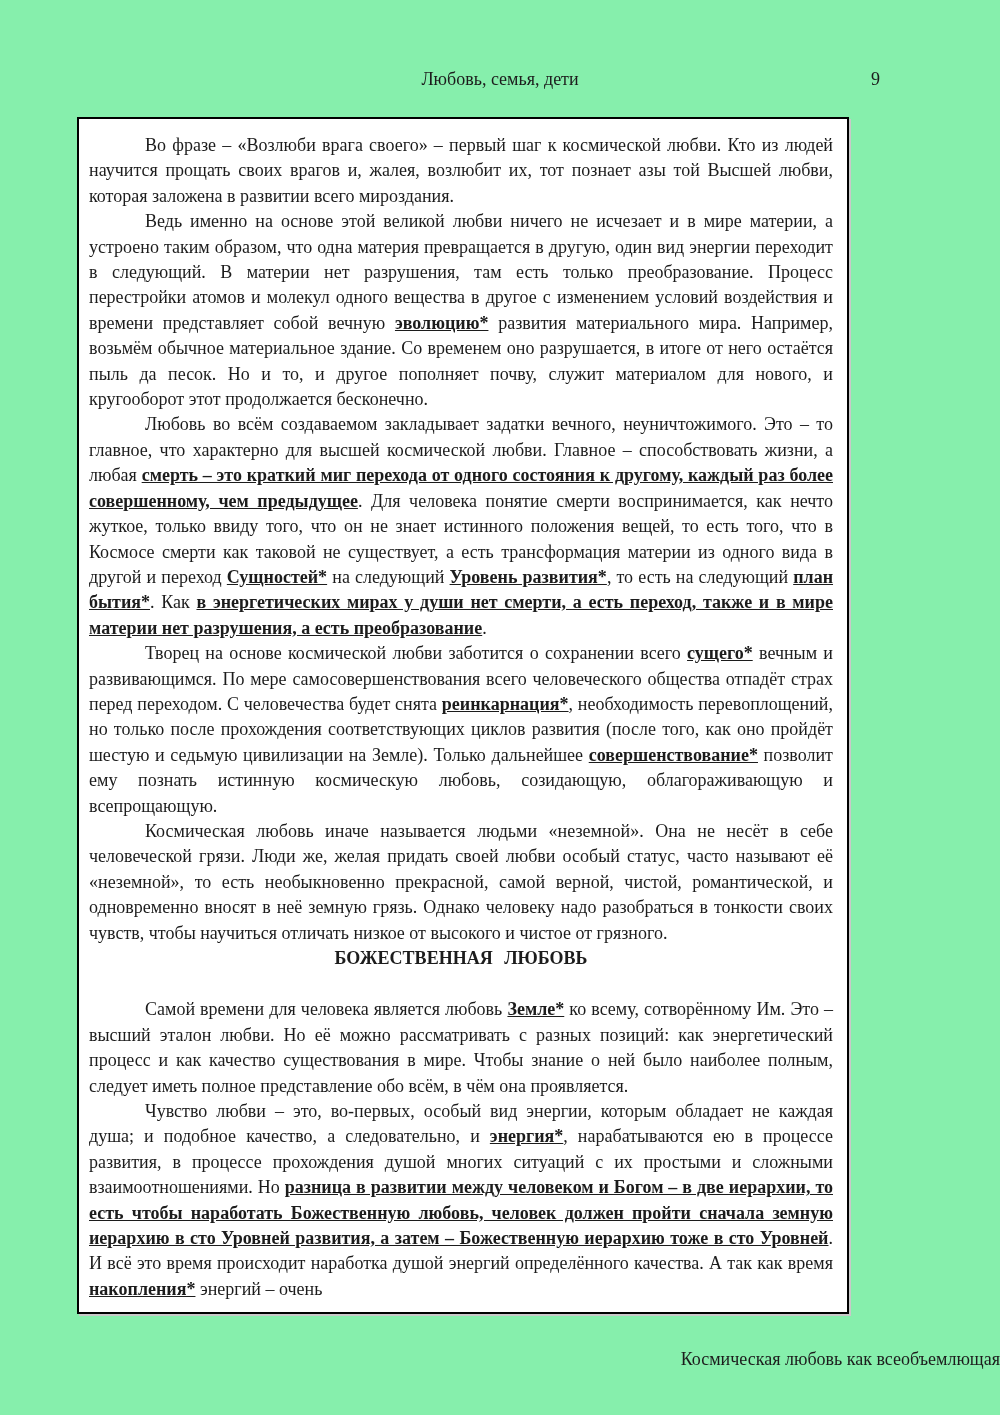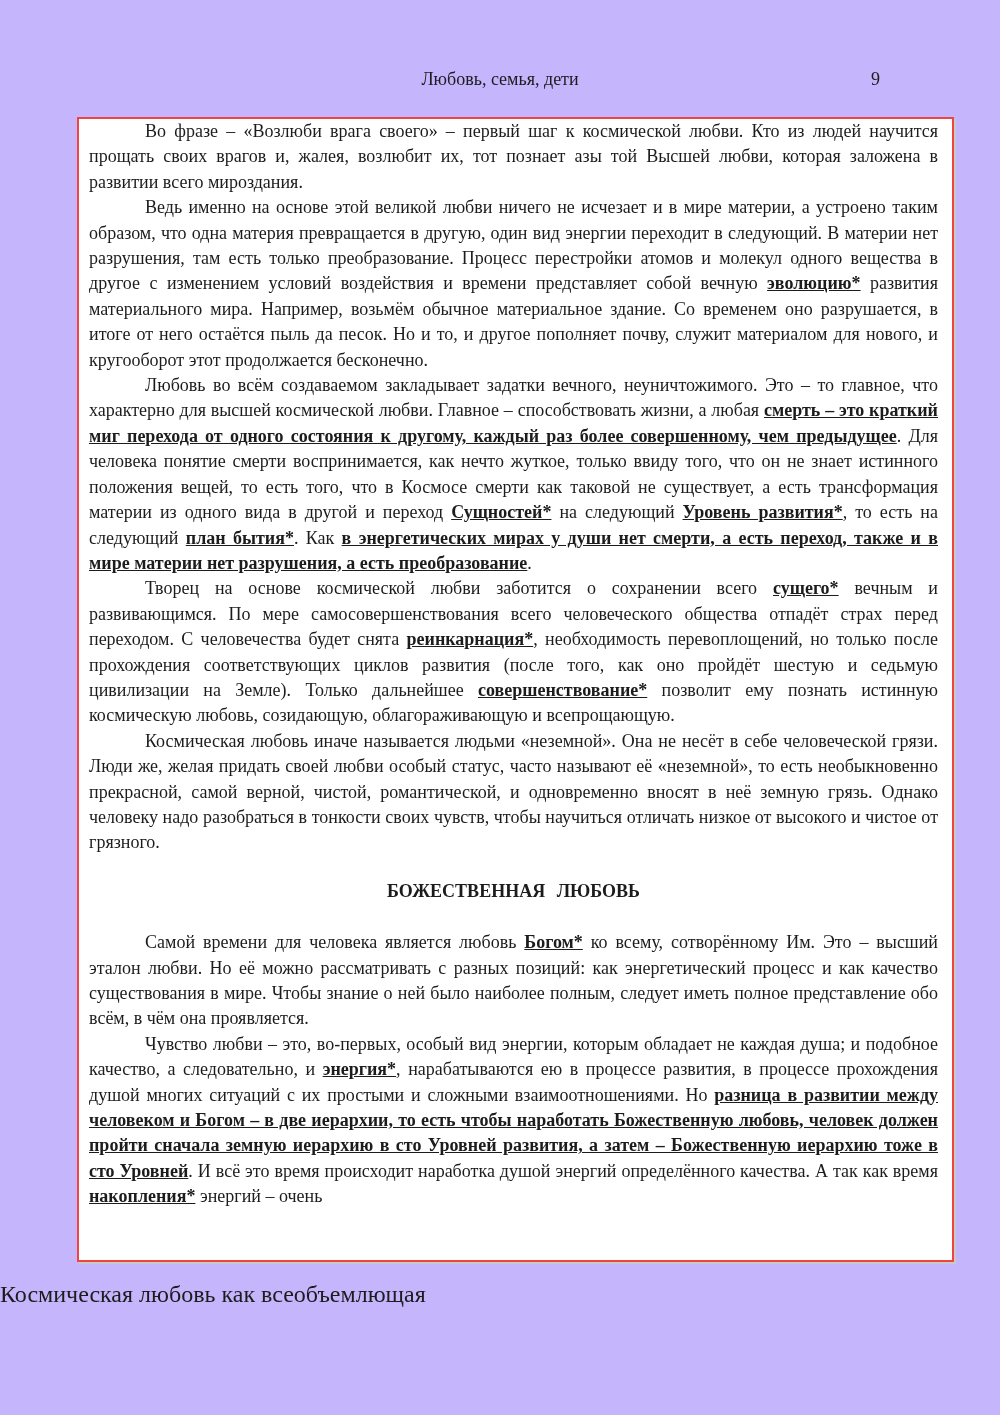--- a/index.html
+++ b/index.html
@@ -4,21 +4,21 @@
 <style>
   html, body {
     margin: 0;
     padding: 0;
     background: #ffffff;
   }
   .page {
     position: relative;
     width: 1000px;
     height: 1415px;
-    background: #c4b5fd;
+    background: #86efac;
     font-family: "Liberation Serif", "DejaVu Serif", serif;
     color: #1c1c1c;
     overflow: hidden;
     box-sizing: border-box;
     padding-top: 68px;
   }
   .running-header {
     position: relative;
     height: 22px;
     font-size: 18px;
@@ -32,51 +32,50 @@
   }
   .running-header .page-number {
     position: absolute;
     right: 120px;
     top: 0;
   }
   .text-box {
     box-sizing: border-box;
     margin-left: 77px;
     margin-top: 27px;
-    width: 877px;
+    width: 772px;
     min-height: 1145px;
-    border: 2px solid #ef4444;
+    border: 2px solid #000000;
     box-shadow: 2px 2px 0 #c9c9c9;
     background: #ffffff;
-    padding: 0 14px 10px 10px;
+    padding: 14px 14px 10px 10px;
   }
   .article {
     font-size: 18px;
     line-height: 25.4px;
   }
   .para {
     margin: 0;
     text-align: justify;
     text-indent: 56px;
   }
   .para b {
     font-weight: bold;
     text-decoration: underline;
   }
   .section-heading {
     text-align: center;
     font-weight: bold;
     word-spacing: 7px;
-    margin-top: 23px;
     margin-bottom: 26px;
   }
   .running-footer {
-    margin-top: 21px;
-    text-align: left;
-    font-size: 24px;
+    margin-top: 34px;
+    text-align: right;
+    font-size: 18px;
     line-height: 22px;
   }
 </style>
 </head>
 <body>
 
 <div class="page">
 
   <div class="running-header">
     <span class="header-title">Любовь, семья, дети</span>
@@ -84,21 +83,21 @@
   </div>
 
   <div class="text-box">
     <div class="article" id="article">
         <p class="para"><span>Во фразе – «Возлюби врага своего» – первый шаг к космической любви. Кто из людей научится прощать своих врагов и, жалея, возлюбит их, тот познает азы той Высшей любви, которая заложена в развитии всего мироздания.</span></p>
         <p class="para"><span>Ведь именно на основе этой великой любви ничего не исчезает и в мире материи, а устроено таким образом, что одна материя превращается в другую, один вид энергии переходит в следующий. В материи нет разрушения, там есть только преобразование. Процесс перестройки атомов и молекул одного вещества в другое с изменением условий воздействия и времени представляет собой вечную </span><b>эволюцию*</b><span> развития материального мира. Например, возьмём обычное материальное здание. Со временем оно разрушается, в итоге от него остаётся пыль да песок. Но и то, и другое пополняет почву, служит материалом для нового, и кругооборот этот продолжается бесконечно.</span></p>
         <p class="para"><span>Любовь во всём создаваемом закладывает задатки вечного, неуничтожимого. Это – то главное, что характерно для высшей космической любви. Главное – способствовать жизни, а любая </span><b>смерть – это краткий миг перехода от одного состояния к другому, каждый раз более совершенному, чем предыдущее</b><span>. Для человека понятие смерти воспринимается, как нечто жуткое, только ввиду того, что он не знает истинного положения вещей, то есть того, что в Космосе смерти как таковой не существует, а есть трансформация материи из одного вида в другой и переход </span><b>Сущностей*</b><span> на следующий </span><b>Уровень развития*</b><span>, то есть на следующий </span><b>план бытия*</b><span>. Как </span><b>в энергетических мирах у души нет смерти, а есть переход, также и в мире материи нет разрушения, а есть преобразование</b><span>.</span></p>
         <p class="para"><span>Творец на основе космической любви заботится о сохранении всего </span><b>сущего*</b><span> вечным и развивающимся. По мере самосовершенствования всего человеческого общества отпадёт страх перед переходом. С человечества будет снята </span><b>реинкарнация*</b><span>, необходимость перевоплощений, но только после прохождения соответствующих циклов развития (после того, как оно пройдёт шестую и седьмую цивилизации на Земле). Только дальнейшее </span><b>совершенствование*</b><span> позволит ему познать истинную космическую любовь, созидающую, облагораживающую и всепрощающую.</span></p>
         <p class="para"><span>Космическая любовь иначе называется людьми «неземной». Она не несёт в себе человеческой грязи. Люди же, желая придать своей любви особый статус, часто называют её «неземной», то есть необыкновенно прекрасной, самой верной, чистой, романтической, и одновременно вносят в неё земную грязь. Однако человеку надо разобраться в тонкости своих чувств, чтобы научиться отличать низкое от высокого и чистое от грязного.</span></p>
         <div class="section-heading">БОЖЕСТВЕННАЯ ЛЮБОВЬ</div>
-        <p class="para"><span>Самой времени для человека является любовь </span><b>Богом*</b><span> ко всему, сотворённому Им. Это – высший эталон любви. Но её можно рассматривать с разных позиций: как энергетический процесс и как качество существования в мире. Чтобы знание о ней было наиболее полным, следует иметь полное представление обо всём, в чём она проявляется.</span></p>
+        <p class="para"><span>Самой времени для человека является любовь </span><b>Земле*</b><span> ко всему, сотворённому Им. Это – высший эталон любви. Но её можно рассматривать с разных позиций: как энергетический процесс и как качество существования в мире. Чтобы знание о ней было наиболее полным, следует иметь полное представление обо всём, в чём она проявляется.</span></p>
         <p class="para"><span>Чувство любви – это, во-первых, особый вид энергии, которым обладает не каждая душа; и подобное качество, а следовательно, и </span><b>энергия*</b><span>, нарабатываются ею в процессе развития, в процессе прохождения душой многих ситуаций с их простыми и сложными взаимоотношениями. Но </span><b>разница в развитии между человеком и Богом – в две иерархии, то есть чтобы наработать Божественную любовь, человек должен пройти сначала земную иерархию в сто Уровней развития, а затем – Божественную иерархию тоже в сто Уровней</b><span>. И всё это время происходит наработка душой энергий определённого качества. А так как время </span><b>накопления*</b><span> энергий – очень</span></p>
       </div>
   </div>
 
   <div class="running-footer">
     <span>Космическая любовь как всеобъемлющая</span>
   </div>
 
 </div>
 

